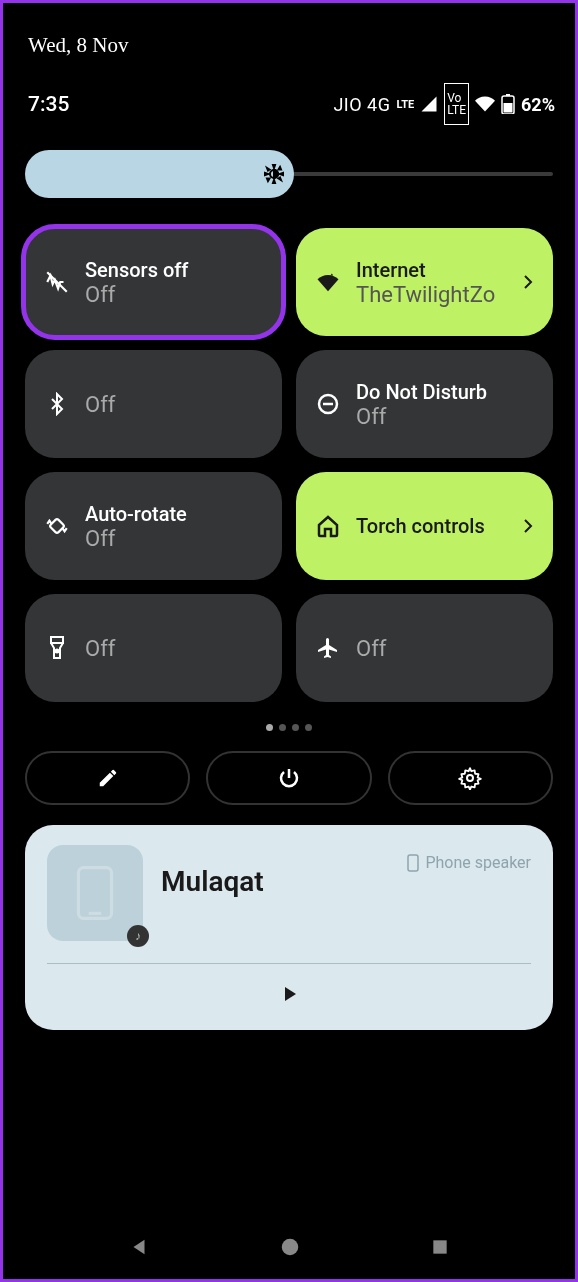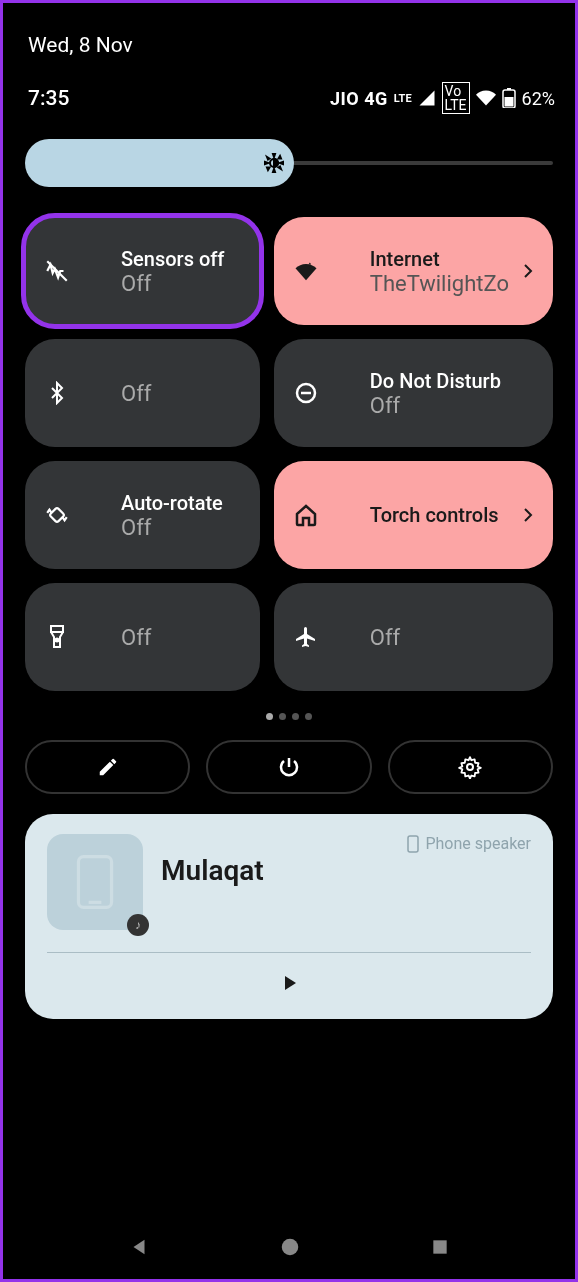--- a/index.html
+++ b/index.html
@@ -14,53 +14,54 @@
       background: #000;
       border: 3px solid #9333ea;
       position: relative;
       overflow: hidden;
     }
     .date-row {
       padding: 30px 25px 10px;
       color: #fff;
       font-size: 21px;
       font-weight: 400;
+      font-family: Liberation Serif, serif;
     }
     .status-bar {
       display: flex;
       justify-content: space-between;
       align-items: center;
       padding: 15px 20px 15px 25px;
       color: #fff;
     }
     .status-time {
       font-size: 21px;
       font-weight: 500;
     }
     .status-right {
       display: flex;
       align-items: center;
       gap: 6px;
       font-size: 18px;
     }
     .status-network {
-      font-weight: 700;
+      font-weight: 400;
       letter-spacing: 0.5px;
     }
     .status-lte {
       font-size: 11px;
       font-weight: 700;
     }
     .status-signal, .status-volte, .status-wifi, .status-battery {
       display: inline-flex;
       align-items: center;
     }
     .status-battery-pct {
       font-size: 18px;
-      font-weight: 400;
+      font-weight: 700;
     }
     .brightness-row {
       display: flex;
       align-items: center;
       padding: 10px 22px 20px;
       gap: 0;
     }
     .brightness-slider {
       display: flex;
       align-items: center;
@@ -102,21 +103,21 @@
       background: #333537;
       border-radius: 30px;
       height: 108px;
       display: flex;
       align-items: center;
       padding: 0 20px 0 18px;
       gap: 14px;
       position: relative;
     }
     .tile.active {
-      background: #fca5a5;
+      background: #bef264;
       justify-content: flex-end;
     }
     .tile.highlighted {
       outline: 5px solid #9333ea;
       outline-offset: -1px;
     }
     .tile-icon {
       flex-shrink: 0;
       width: 28px;
       height: 28px;
@@ -127,21 +128,20 @@
     }
     .tile.active .tile-icon {
       color: #1a1a1a;
     }
     .tile-text {
       display: flex;
       flex-direction: column;
       gap: 0;
       min-width: 0;
       flex: 1;
-      margin-left: 36px;
     }
     .tile-title {
       color: #fff;
       font-size: 20px;
       font-weight: 500;
       white-space: nowrap;
       overflow: hidden;
     }
     .tile.active .tile-title {
       color: #1a1a1a;
@@ -227,21 +227,21 @@
       font-size: 12px;
     }
     .media-title {
       color: #1a1a1a;
       font-size: 28px;
       font-weight: 600;
       margin-top: 20px;
     }
     .media-output {
       position: absolute;
-      top: 0;
+      top: 8px;
       right: 0;
       color: #8fa4ad;
       font-size: 16px;
       display: flex;
       align-items: center;
       gap: 6px;
     }
     .media-divider {
       height: 1px;
       background: #aabdc5;
@@ -282,21 +282,21 @@
 <div class="status-bar">
   <div class="status-time">7:35</div>
   <div class="status-right">
     <span class="status-network">JIO 4G</span>
     <span class="status-lte">LTE</span>
     <span class="status-signal">
       <svg width="18" height="18" viewBox="0 0 24 24" fill="#fff">
           <path d="M2 22h20V2L2 22z"></path>
         </svg>
     </span>
-    <span style="font-size:14px;line-height:1;border:1px solid #fff;padding:1px 2px;">Vo<br>LTE</span>
+    <span style="font-size:12px;line-height:1;border:1px solid #fff;padding:8px 2px;">Vo<br>LTE</span>
     <span class="status-wifi">
       <svg width="20" height="20" viewBox="0 0 24 24" fill="#fff">
           <path d="M12 3C7 3 2.7 5 0 8l12 13L24 8c-2.7-3-7-5-12-5z"></path>
         </svg>
     </span>
     <span class="status-battery">
       <svg width="14" height="20" viewBox="0 0 12 20" fill="none">
           <rect x="0" y="2" width="12" height="18" stroke="#fff" stroke-width="1.5" rx="2"></rect>
           <rect x="4" y="0" width="4" height="2" fill="#fff"></rect>
           <rect x="1.5" y="9" width="9" height="9.5" fill="#fff"></rect>

